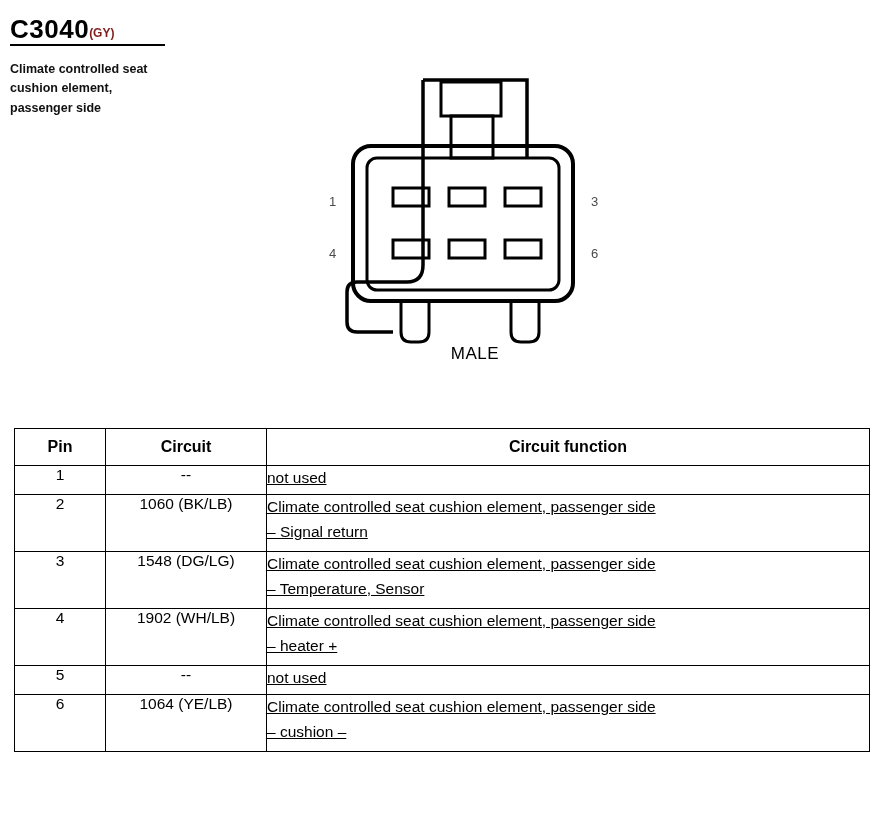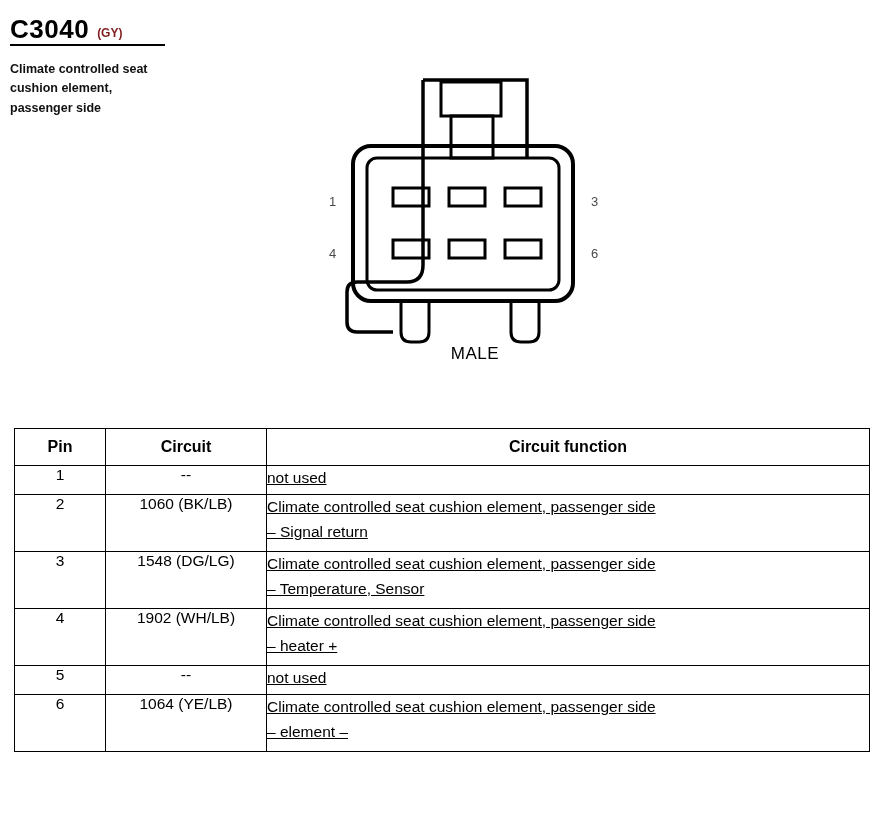--- a/index.html
+++ b/index.html
@@ -19,21 +19,20 @@
   
   #header-block {
     position: absolute;
     left: 10px;
     top: 16px;
     width: 300px;
   }
   #connector-id-row {
     display: flex;
     align-items: flex-end;
-    gap: 8px;
     border-bottom: 2px solid #000;
     width: 155px;
     padding-bottom: 2px;
   }
   #connector-id {
     font-size: 26px;
     font-weight: bold;
     letter-spacing: 0.5px;
     line-height: 1;
   }
@@ -215,17 +214,17 @@
       <td class="cell-function">
         <span>not used</span>
         <span class="func-line2"></span>
       </td>
     </tr>
     <tr class="row-tall">
       <td class="cell-pin">6</td>
       <td class="cell-circuit">1064 (YE/LB)</td>
       <td class="cell-function">
         <span>Climate controlled seat cushion element, passenger side</span>
-        <span class="func-line2">– element –</span>
+        <span class="func-line2">– cushion –</span>
       </td>
     </tr>
   </tbody>
 </table>
 
 </body></html>

